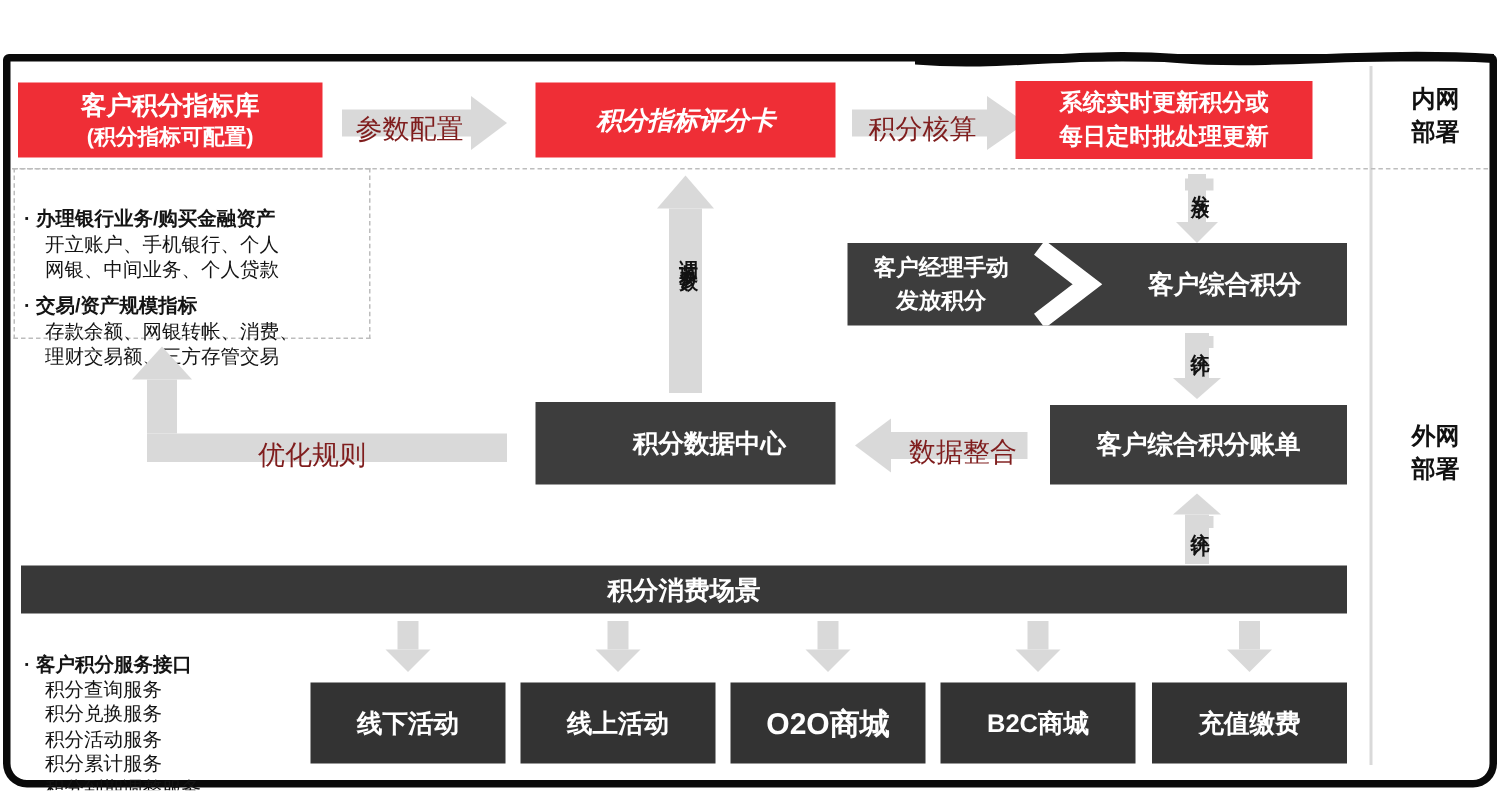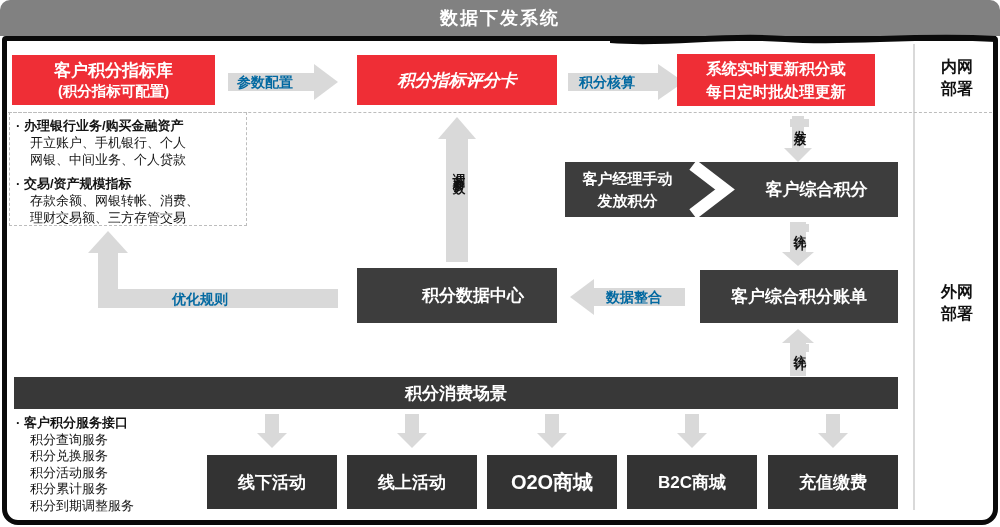--- a/index.html
+++ b/index.html
@@ -20,41 +20,38 @@
               display:flex; flex-direction:column; align-items:center; justify-content:center; text-align:center; }
   .box-dark { position:absolute; background:#3d3d3d; color:#fff; font-weight:bold;
               display:flex; align-items:center; justify-content:center; text-align:center; }
   .band     { position:absolute; background:#3d3d3d; }
   .band .bt { position:absolute; color:#fff; font-weight:bold; display:flex; flex-direction:column;
               align-items:center; justify-content:center; text-align:center; height:100%; }
 
   .arrow  { position:absolute; }
   .abody  { position:absolute; background:#d9d9d9; }
   .ahead  { position:absolute; width:0; height:0; }
-  .albl   { position:absolute; font-weight:bold; color:#0369a1; font-size:14px; white-space:nowrap; }
+  .albl   { position:absolute; font-weight:normal; color:#7f1d1d; font-size:18px; white-space:nowrap; }
   .vlabel { position:absolute; writing-mode:vertical-rl; text-orientation:upright; font-weight:bold;
             color:#121212; font-size:12.5px; letter-spacing:3px; }
   .vlabel.bg { background:#d9d9d9; padding:1px 1px; }
 
   .deploy { position:absolute; width:80px; color:#111; font-weight:bold; font-size:16px;
             line-height:1.35; text-align:center; }
 
-  .note   { position:absolute; color:#141414; font-size:13px; line-height:17px; }
+  .note   { position:absolute; color:#141414; font-size:13px; line-height:17px;margin-top:20px; }
   .note .t{ font-weight:bold; }
   .note .i{ padding-left:14px; }
   .ngroup + .ngroup { margin-top:7px; }
 </style>
 </head>
 <body>
 
 <div id="page">
 
-  <div class="banner">
-    <span>数据下发系统</span>
-  </div>
 
   <div class="panel"></div>
 
   <svg style="position:absolute; left:610px; top:28px;" width="386" height="18" viewBox="0 0 386 18">
     <path d="M0,12 C60,17 110,6 175,11 C240,16 300,6 386,11" fill="none" stroke="#0a0a0a" stroke-width="6" stroke-linecap="round"></path>
   </svg>
 
   <div class="vsep"></div>
   <div class="hdash"></div>
   <div class="notebox"></div>

